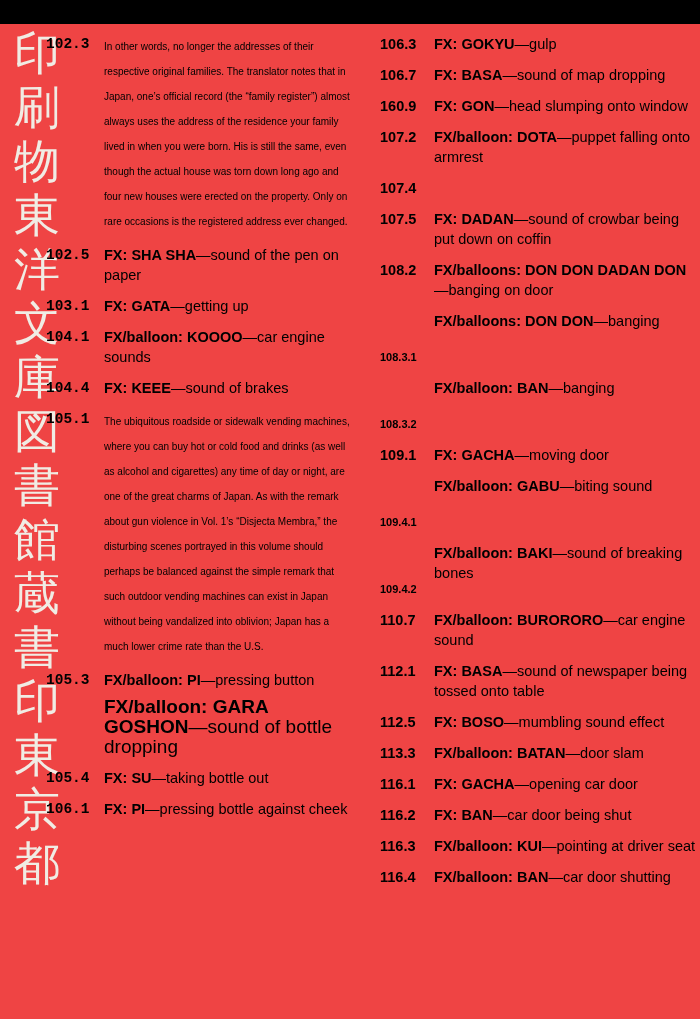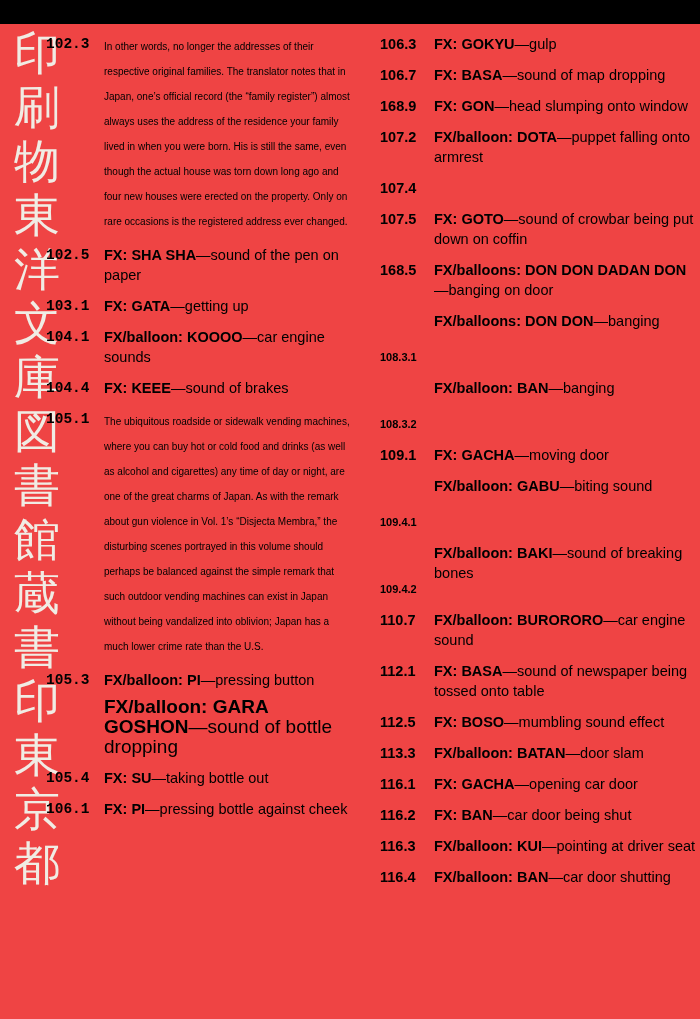--- a/index.html
+++ b/index.html
@@ -156,36 +156,36 @@
     <div class="column right">
         <div class="entry">
           <div class="pagenum">106.3</div>
           <div class="body"><b>FX: GOKYU</b><span class="dash">—</span><span>gulp</span></div>
         </div>
         <div class="entry">
           <div class="pagenum">106.7</div>
           <div class="body"><b>FX: BASA</b><span class="dash">—</span><span>sound of map dropping</span></div>
         </div>
         <div class="entry">
-          <div class="pagenum">168.9</div>
+          <div class="pagenum">160.9</div>
           <div class="body"><b>FX: GON</b><span class="dash">—</span><span>head slumping onto window</span></div>
         </div>
         <div class="entry">
           <div class="pagenum">107.2</div>
           <div class="body"><b>FX/balloon: DOTA</b><span class="dash">—</span><span>puppet falling onto armrest</span></div>
         </div>
         <div class="entry">
           <div class="pagenum">107.4</div>
         </div>
         <div class="entry">
           <div class="pagenum">107.5</div>
-          <div class="body"><b>FX: GOTO</b><span class="dash">—</span><span>sound of crowbar being put down on coffin</span></div>
-        </div>
-        <div class="entry">
-          <div class="pagenum">168.5</div>
+          <div class="body"><b>FX: DADAN</b><span class="dash">—</span><span>sound of crowbar being put down on coffin</span></div>
+        </div>
+        <div class="entry">
+          <div class="pagenum">108.2</div>
           <div class="body"><b>FX/balloons: DON DON DADAN DON</b><span class="dash">—</span><span>banging on door</span></div>
         </div>
         <div class="entry sub">
           <div class="pagenum">108.3.1</div>
           <div class="body"><b>FX/balloons: DON DON</b><span class="dash">—</span><span>banging</span></div>
         </div>
         <div class="entry sub">
           <div class="pagenum">108.3.2</div>
           <div class="body"><b>FX/balloon: BAN</b><span class="dash">—</span><span>banging</span></div>
         </div>

